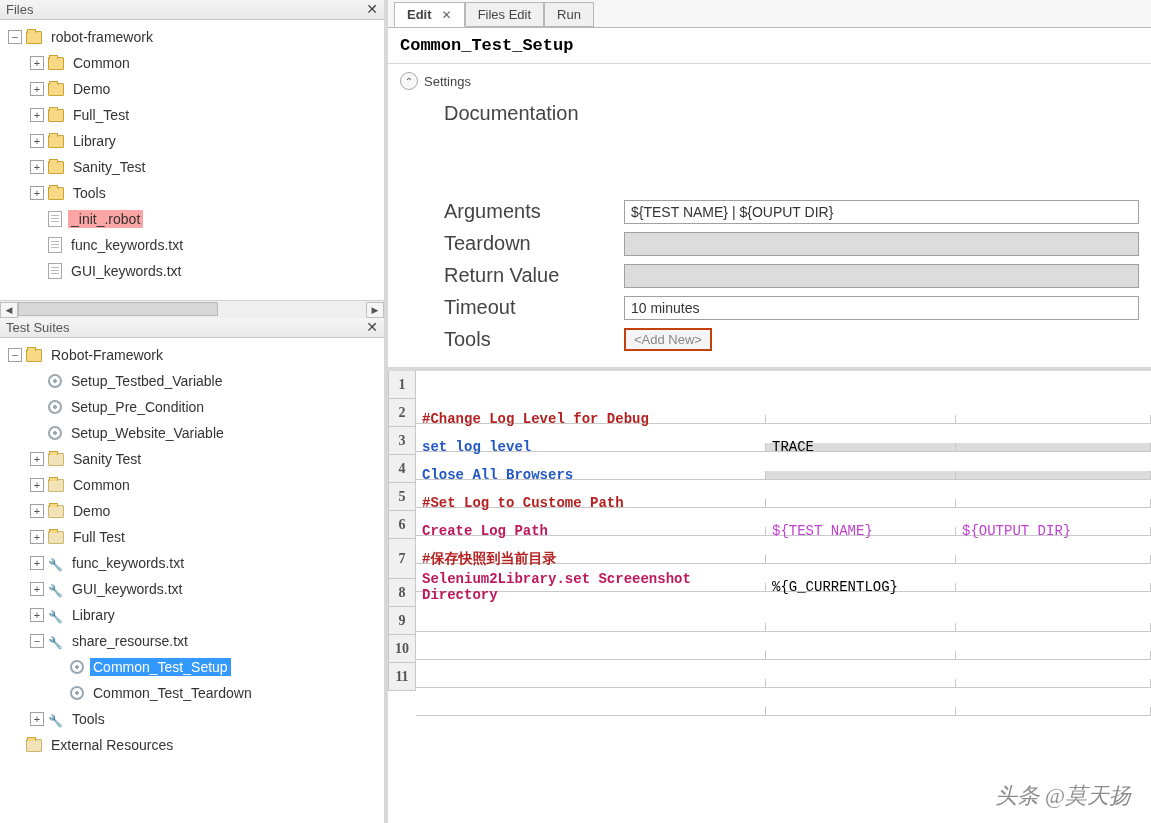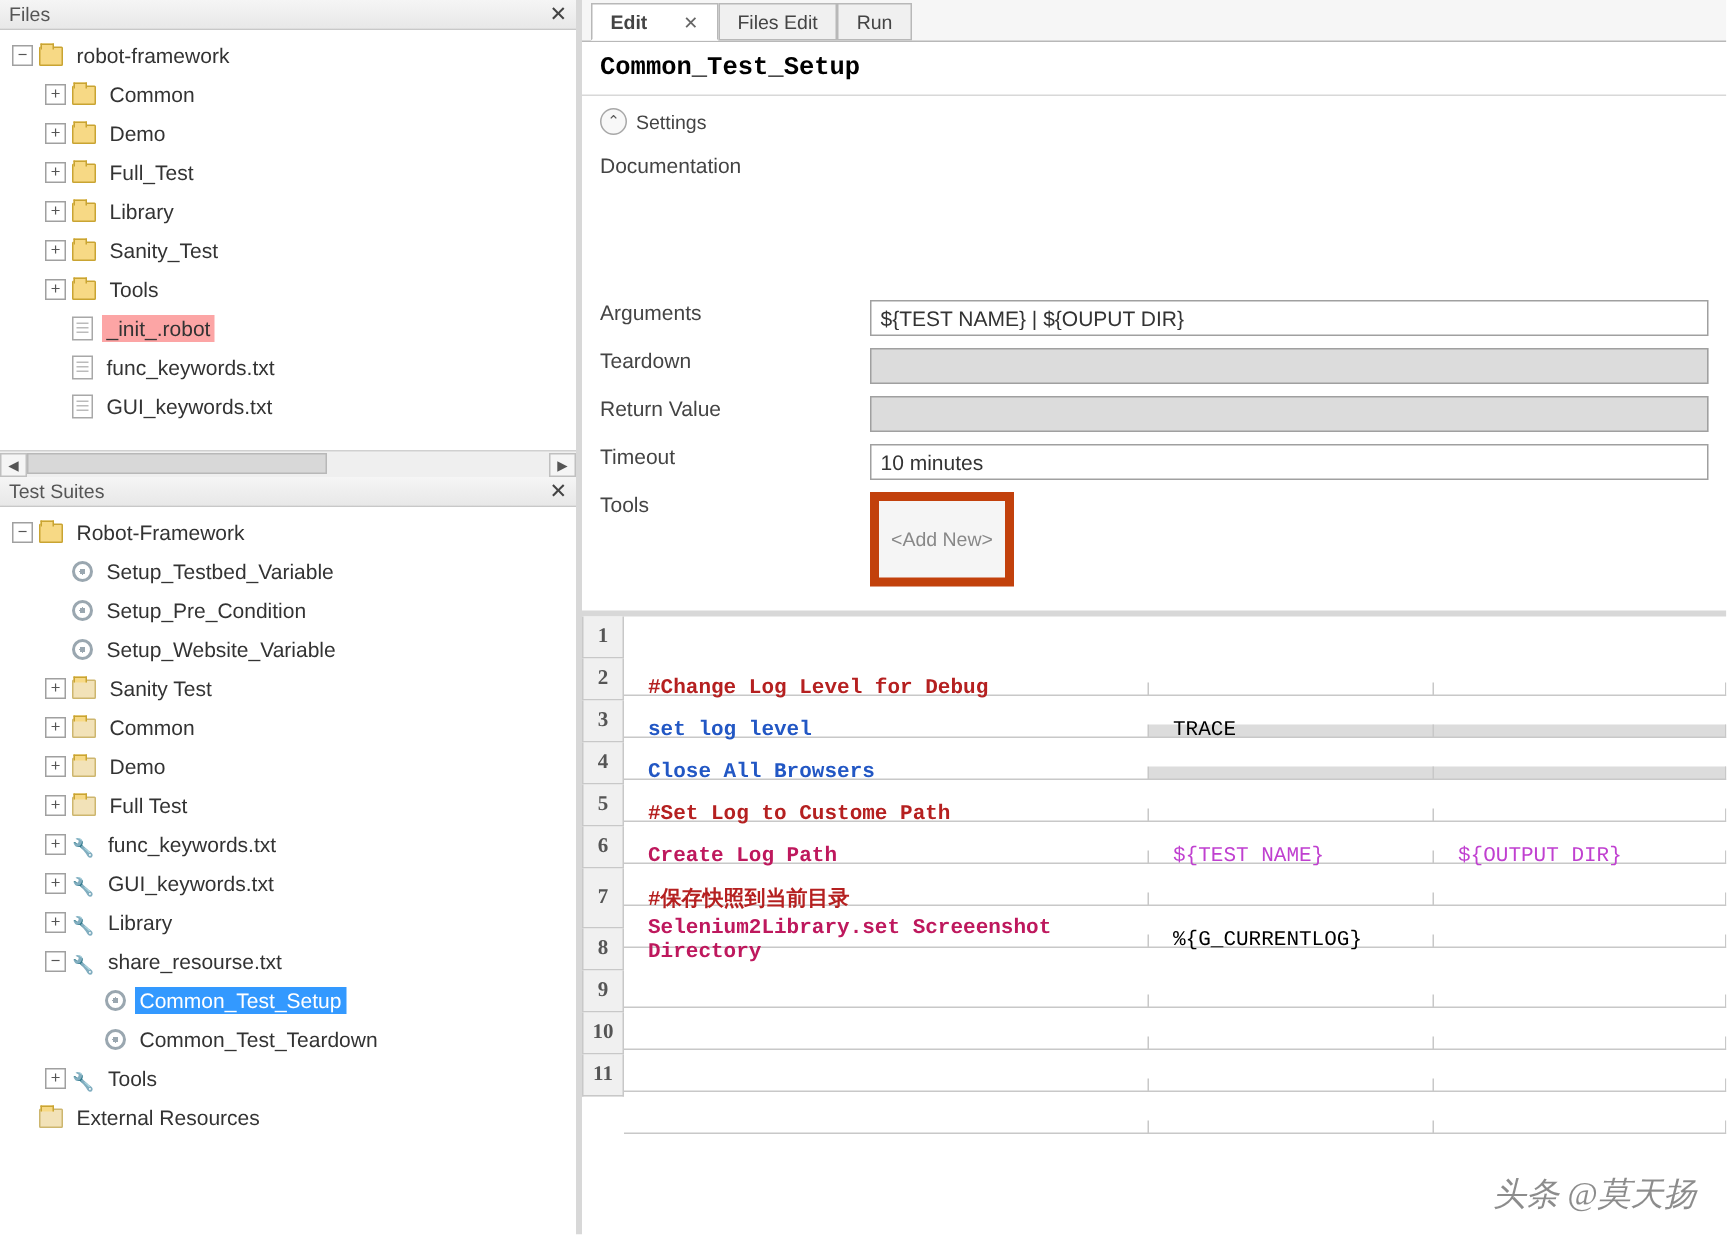--- a/index.html
+++ b/index.html
@@ -148,21 +148,21 @@
   gap:0;
 }
 .tab{
   border:1px solid #b8b8b8;
   padding:3px 12px;
   margin-top:2px;
   background:#f0f0f0;
   color:#444;
   display:flex;
   align-items:center;
-  gap:24px;
+  gap:10px;
   font-size:13px;
   cursor:pointer;
 }
 .tab.active{
   background:#fff;
   border-bottom:1px solid #fff;
   font-weight:bold;
 }
 .tab .x{font-size:12px;color:#666;font-weight:normal}
 .header-title{
@@ -180,51 +180,51 @@
 }
 .collapse-btn{
   width:18px;height:18px;border:1px solid #a8a8a8;border-radius:50%;
   display:flex;align-items:center;justify-content:center;font-size:10px;color:#555;cursor:pointer;
   background:#f8f8f8;
 }
 .field-row{
   display:flex;align-items:flex-start;margin-bottom:8px;
 }
 .field-label{
-  width:180px;color:#444;font-size:14px;
+  width:180px;color:#444;font-size:20px;margin-left:44px;
 }
 .field-value{
   flex:1;
 }
 .big-textarea{
   height:90px;
 }
 .input-box{
   width:100%;border:1px solid #a0a0a0;background:#fff;padding:3px 6px;font-size:14px;color:#333;height:24px;
 }
 .input-box.disabled{background:#dcdcdc}
 .tag-btn{
-  display:inline-block;border:6px solid #c2410c;background:#f5f5f5;padding:18px 8px;color:#888;font-size:13px;cursor:pointer;
+  display:inline-block;border:2px solid #c2410c;background:#f5f5f5;padding:2px 8px;color:#888;font-size:13px;cursor:pointer;
 }
 .grid{
   border-top:4px solid #d8d8d8;
   font-family:"Courier New",monospace;
   font-size:14px;
 }
 .grid-row{
   display:flex;height:28px;
 }
 .grid-row.tall{height:40px}
 .row-num{
   width:28px;background:#f0f0f0;border:1px solid #c8c8c8;border-top:none;
   display:flex;align-items:center;justify-content:center;font-weight:bold;color:#555;font-family:"Segoe UI";
 }
 .grid-cell{
   border:1px solid #c8c8c8;border-left:none;border-top:none;
-  padding:4px 16px;display:flex;align-items:center;margin-top:44px;
+  padding:4px 6px;display:flex;align-items:center;margin-top:44px;
 }
 .cell-a{flex:0 0 350px}
 .cell-b{flex:0 0 190px}
 .cell-c{flex:1}
 .red{color:#b52020;font-weight:bold}
 .blue{color:#2257c4;font-weight:bold}
 .blk{color:#be185d;font-weight:bold}
 .purple{color:#c040d0}
 .shaded{background:#dcdcdc}
 .watermark{

